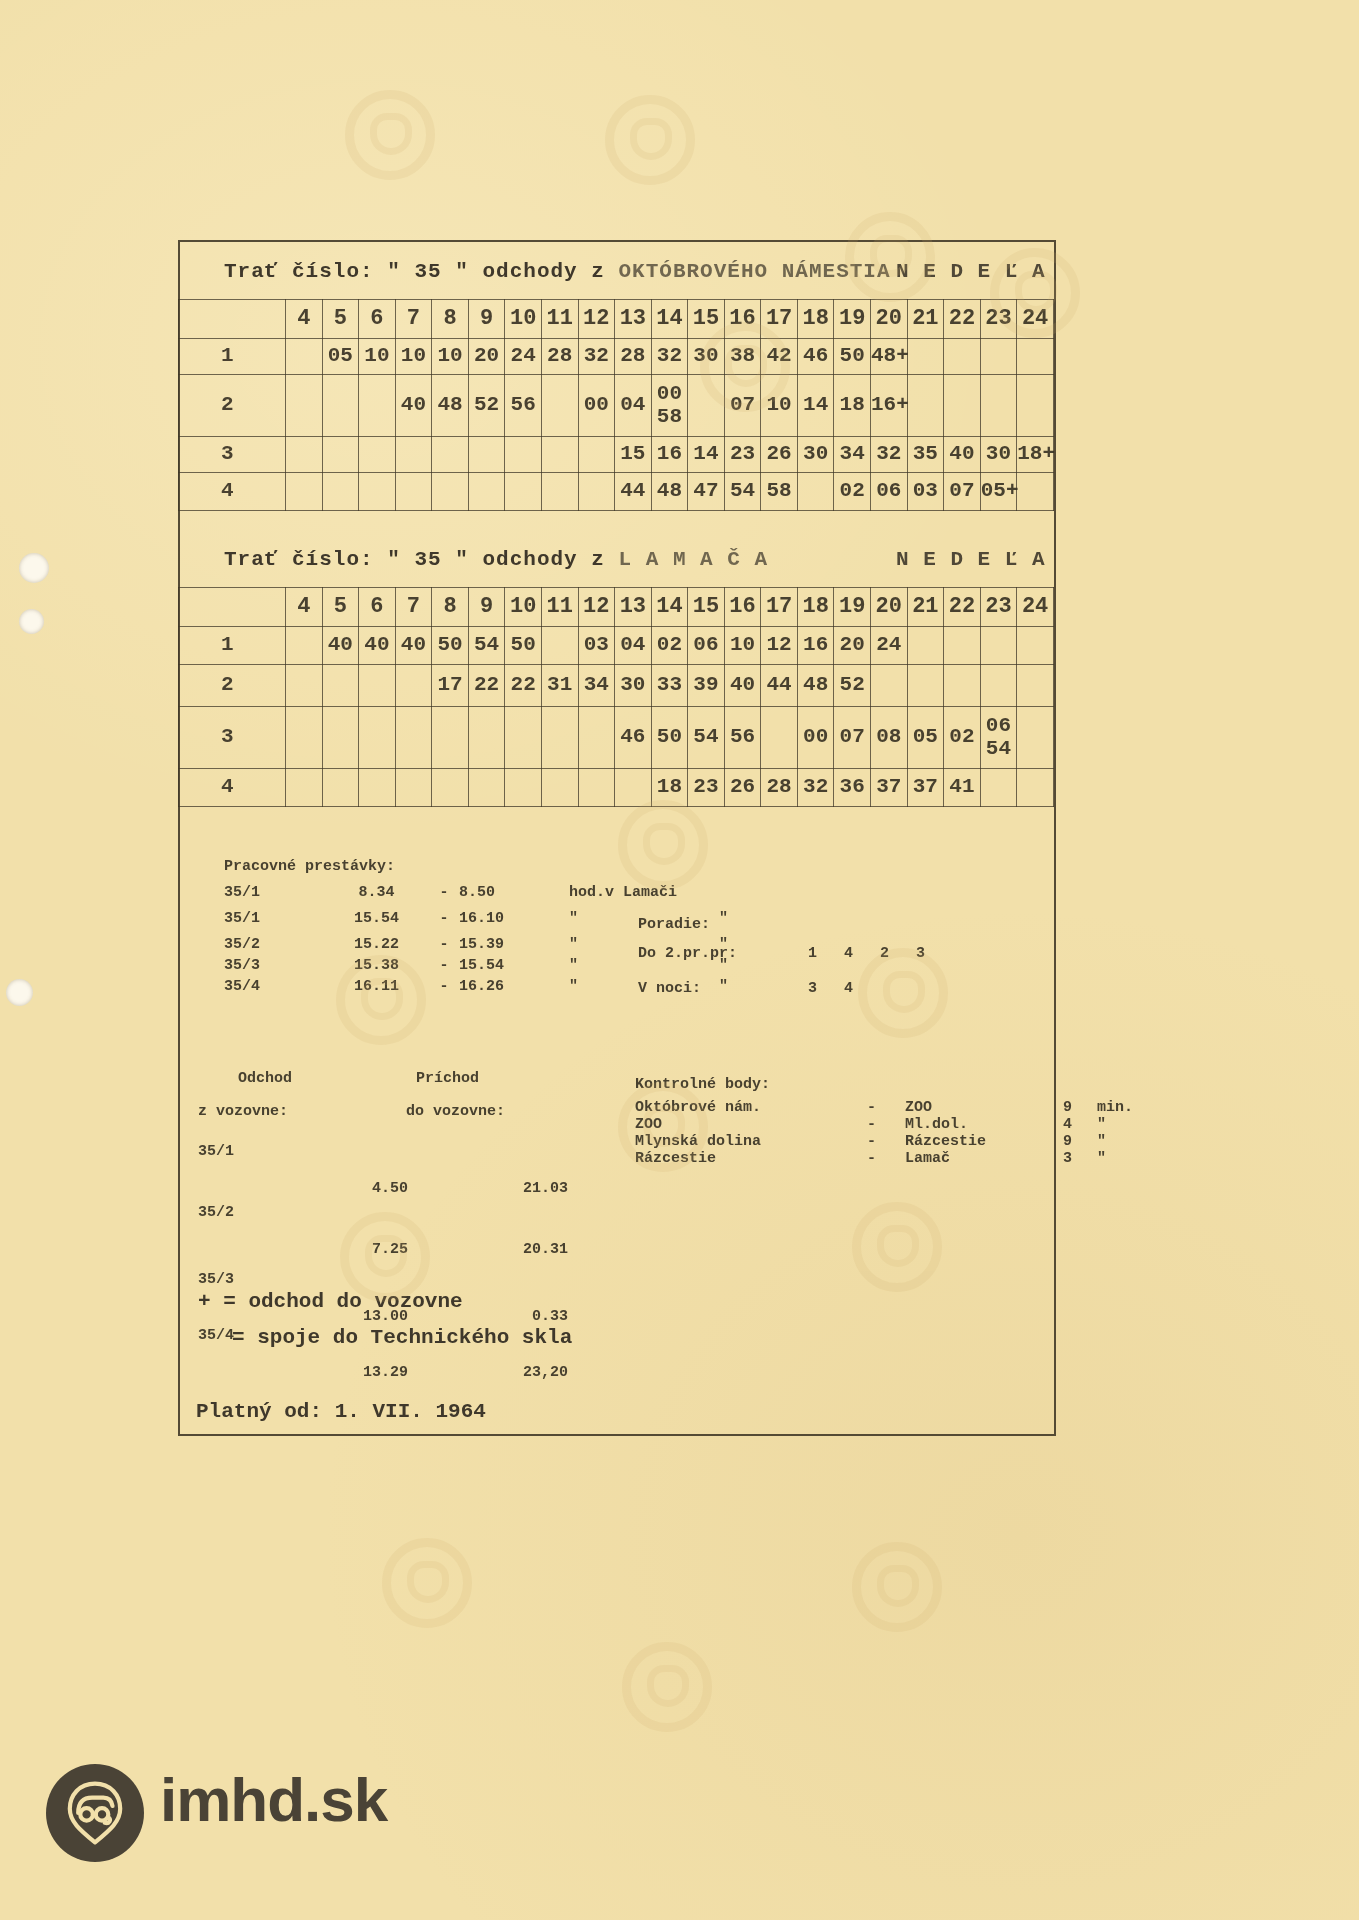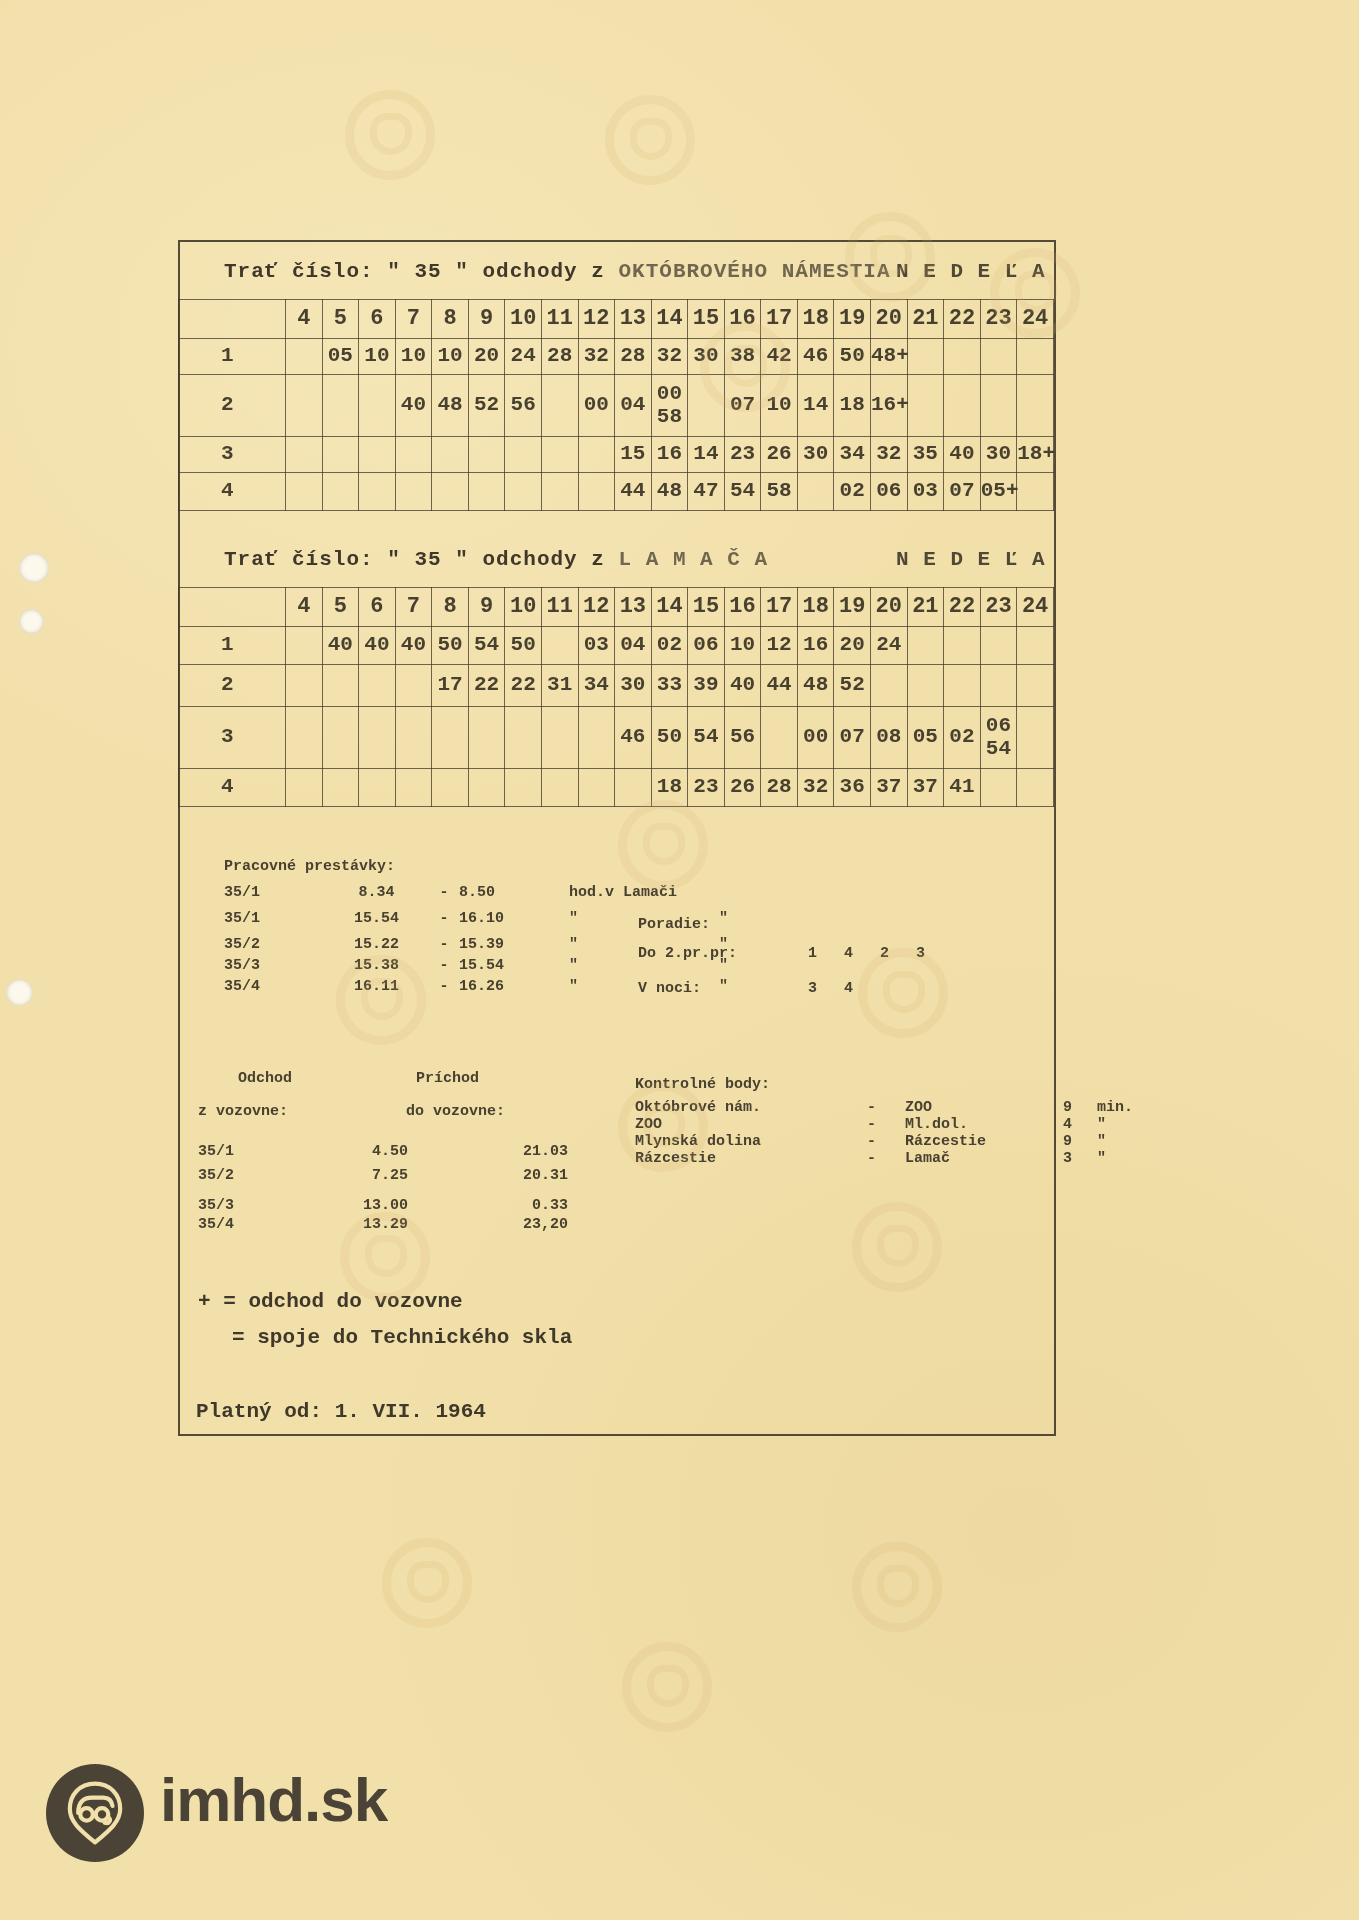--- a/index.html
+++ b/index.html
@@ -37,21 +37,21 @@
 
   .sec{ position:absolute; font-size:15px; font-weight:bold; color:rgba(58,51,37,0.92); }
   .sec .hd-line{ margin-bottom:6px; white-space:nowrap; }
   .brk-row{ display:grid; grid-template-columns:100px 105px 30px 110px 150px auto;
             margin-top:9px; white-space:pre; }
   .brk-row .num{ text-align:center; }
   .ord-row{ display:grid; grid-template-columns:170px auto; white-space:pre; margin-top:12px;}
   .dep-h{ position:relative; height:66px; }
   .dep-h span{ position:absolute; white-space:nowrap; }
   .dep-row{ display:grid; grid-template-columns:90px 120px 160px; margin-top:7px; white-space:pre;}
-  .dep-row .num{ text-align:right; }
+  .dep-row .num{ text-align:right;margin-top:37px; }
   .ctl-row{ display:grid; grid-template-columns:232px 38px 158px 34px auto;
             margin-top:0; white-space:pre; }
   .note-line{ position:absolute; white-space:nowrap; font-size:21px; font-weight:bold; }
 
   .brand{ position:absolute; left:46px; top:1764px; display:flex; align-items:flex-start; gap:16px; }
   .brand-badge{ width:98px; height:98px; border-radius:50%; background:#4a4336;
                 display:flex; align-items:center; justify-content:center; }
   .brand-name{ font-family:"Liberation Sans","DejaVu Sans",sans-serif; font-weight:bold;
                font-size:62px; color:#4a4336; letter-spacing:-1px; }
 </style>

